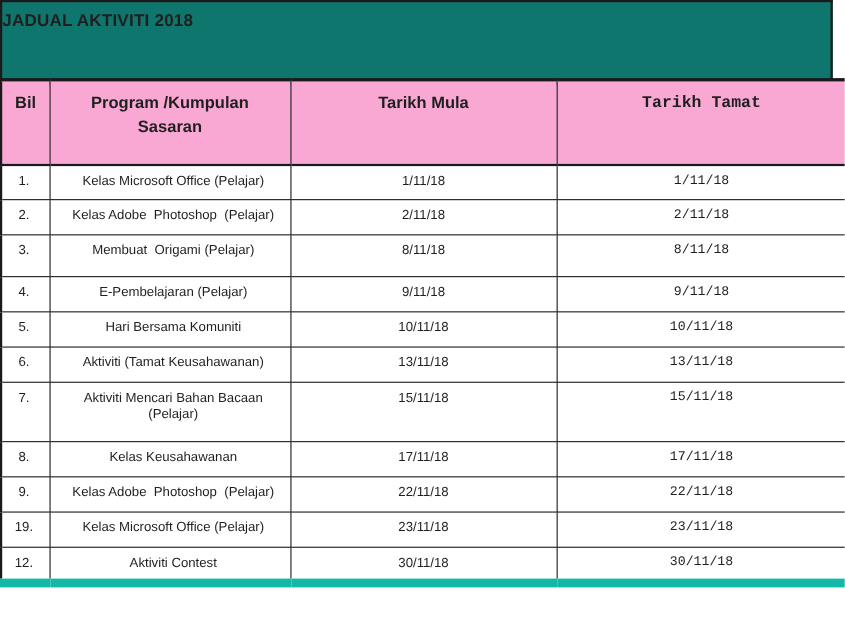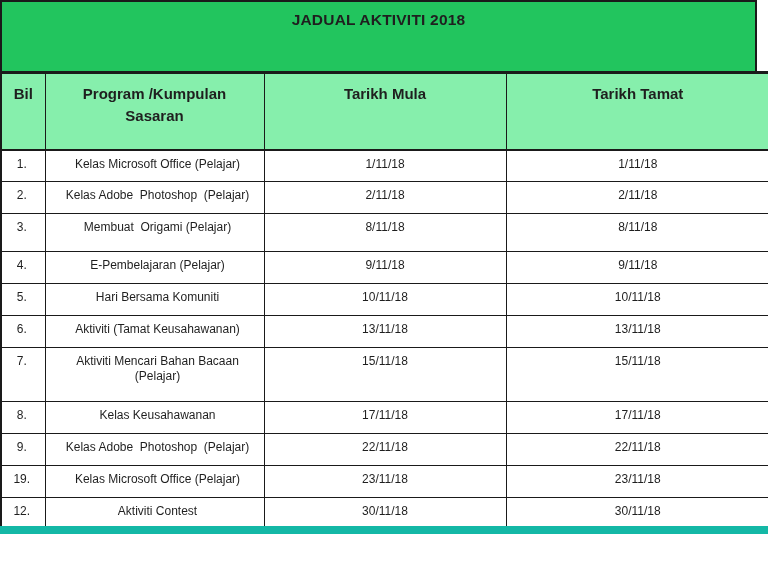--- a/index.html
+++ b/index.html
@@ -17,22 +17,21 @@
     overflow: hidden;
   }
   .title-box {
     position: absolute;
     top: 0;
     left: 0;
     width: 753px;
     height: 69px;
     border: 2px solid #1a1a1a;
     border-bottom: none;
-    background: #22c55e;
-    text-align: center;
+    background: #0f766e;
     padding-top: 7px;
     box-sizing: content-box;
   }
   .title-line {
     font-size: 15.5px;
     font-weight: bold;
     line-height: 22px;
     letter-spacing: 0.2px;
     white-space: pre-wrap;
   }
@@ -46,24 +45,25 @@
   }
   .schedule-table th,
   .schedule-table td {
     border-right: 1.5px solid #1a1a1a;
     vertical-align: top;
     box-sizing: border-box;
   }
   .schedule-table th:last-child,
   .schedule-table td:last-child {
     border-right: none;
+    font-family: Liberation Mono, monospace;
   }
   .schedule-table thead th {
     height: 77px;
-    background: #86efac;
+    background: #f9a8d4;
     border-top: 3px solid #1a1a1a;
     border-bottom: 2.5px solid #1a1a1a;
     font-size: 15px;
     font-weight: bold;
     text-align: center;
     padding-top: 9px;
   }
   .schedule-table thead th:first-child {
     border-left: 2px solid #1a1a1a;
   }

